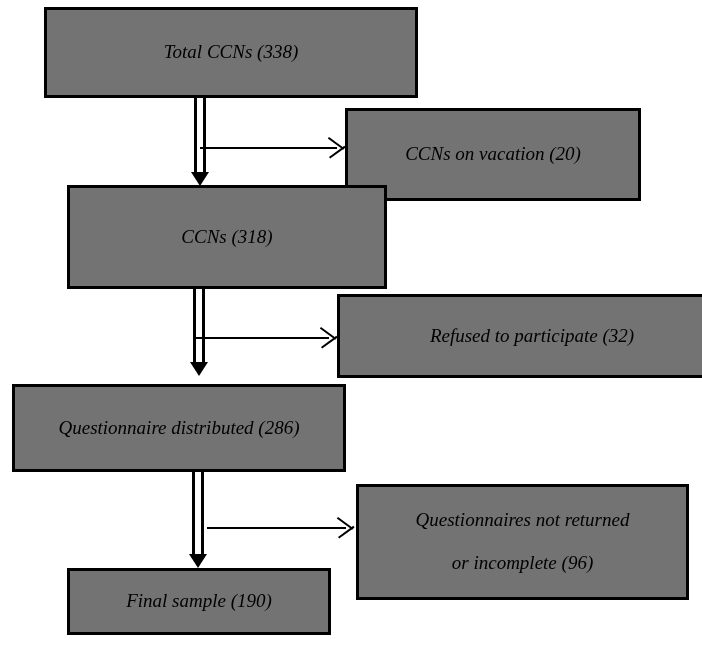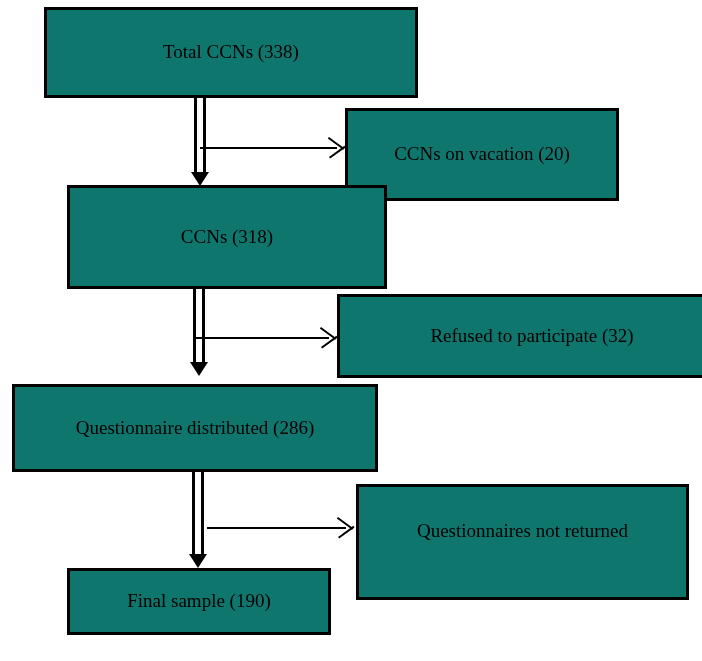--- a/index.html
+++ b/index.html
@@ -13,29 +13,30 @@
     height: 661px;
     background: #ffffff;
     font-family: "Liberation Serif", "DejaVu Serif", serif;
     color: #000000;
     overflow: hidden;
   }
   .node {
     position: absolute;
     box-sizing: border-box;
     border: 3px solid #000000;
-    background: #0f766e;
+    background: #737373;
     display: flex;
     align-items: center;
     justify-content: center;
     text-align: center;
     line-height: 1.9;
     font-size: 19px;
     color: #000000;
     padding: 0 6px;
+    font-style: italic;
   }
   .node .node-text {
     display: block;
     width: 100%;
   }
   
   .vconn {
     position: absolute;
     box-sizing: border-box;
     border-left: 3px solid #000000;
@@ -83,38 +84,39 @@
 </style>
 </head>
 <body>
 
 <div id="flowchart">
 
   <div class="node" style="left:44px; top:7px; width:374px; height:91px;">
     <span class="node-text">Total CCNs (338)</span>
   </div>
 
-  <div class="node" style="left:345px; top:108px; width:274px; height:93px;">
+  <div class="node" style="left:345px; top:108px; width:296px; height:93px;">
     <span class="node-text">CCNs on vacation (20)</span>
   </div>
 
   <div class="node" style="left:67px; top:185px; width:320px; height:104px;">
     <span class="node-text">CCNs (318)</span>
   </div>
 
   <div class="node" style="left:337px; top:294px; width:390px; height:84px;">
     <span class="node-text">Refused to participate (32)</span>
   </div>
 
-  <div class="node" style="left:12px; top:384px; width:366px; height:88px;">
+  <div class="node" style="left:12px; top:384px; width:334px; height:88px;">
     <span class="node-text">Questionnaire distributed (286)</span>
   </div>
 
   <div class="node" style="left:356px; top:484px; width:333px; height:116px; flex-direction:column; line-height:1.1;">
     <span class="node-text" style="margin-bottom:22px;">Questionnaires not returned</span>
+    <span class="node-text">or incomplete (96)</span>
   </div>
 
   <div class="node" style="left:67px; top:568px; width:264px; height:67px;">
     <span class="node-text">Final sample (190)</span>
   </div>
 
   <div class="vconn" style="left:194px; top:98px; width:12px; height:76px;"></div>
   <div class="vconn-head" style="left:191px; top:172px;"></div>
 
   <div class="harrow" style="left:200px; top:147px; width:137px;"></div>

